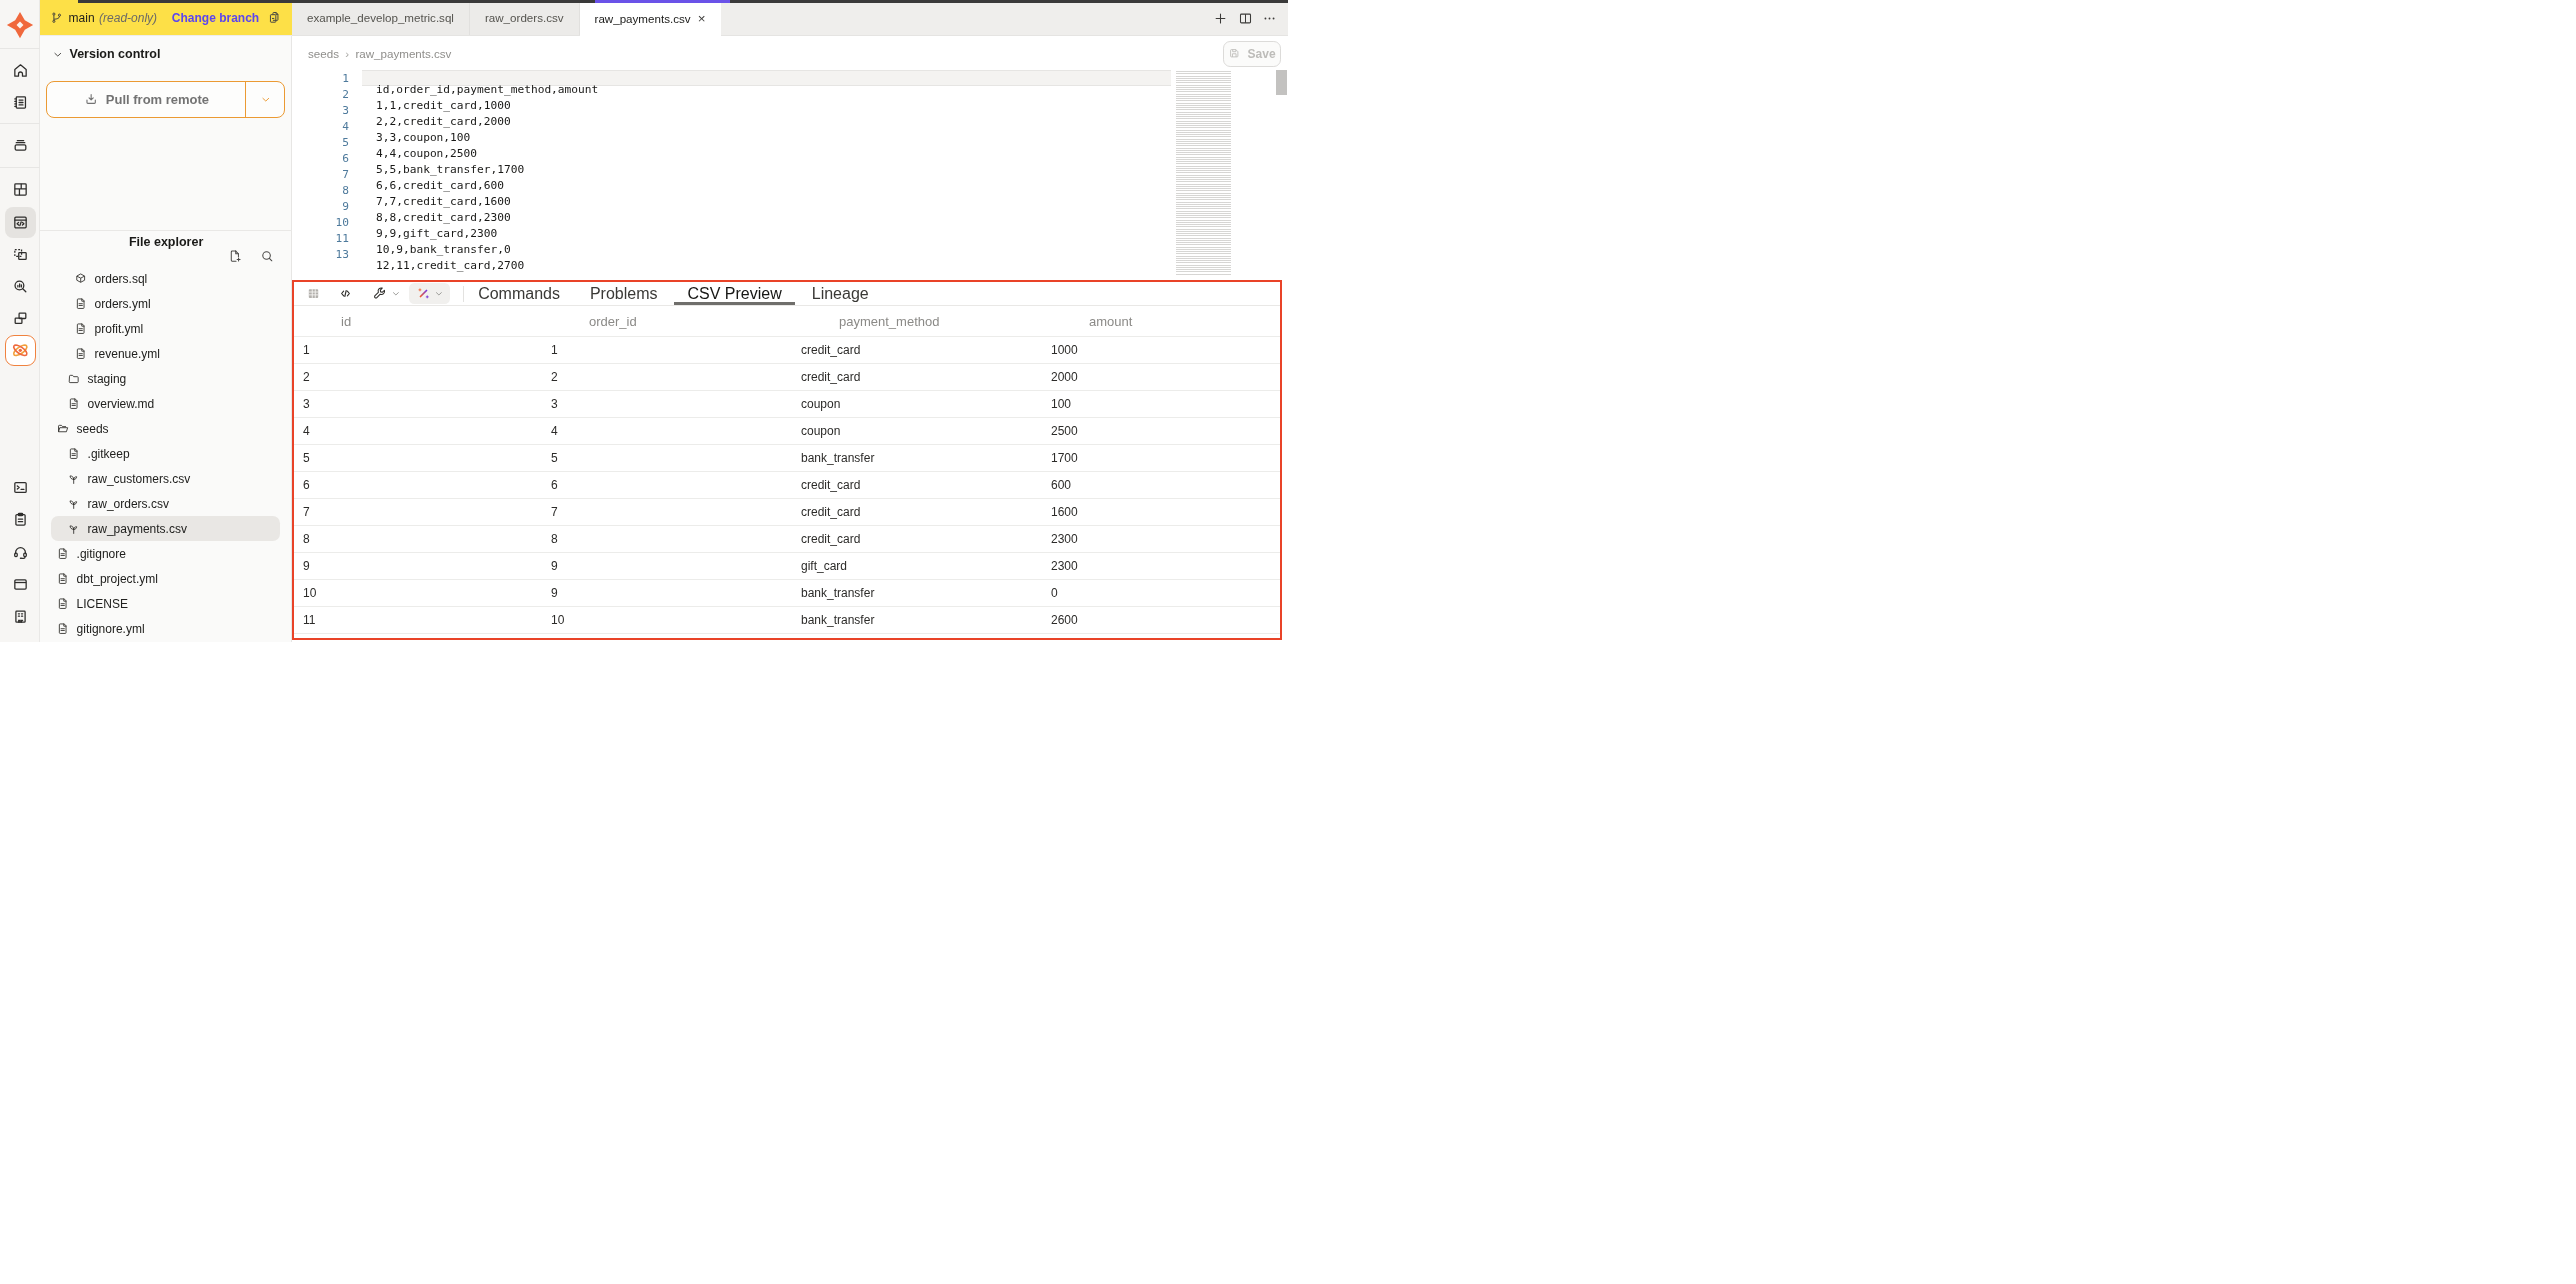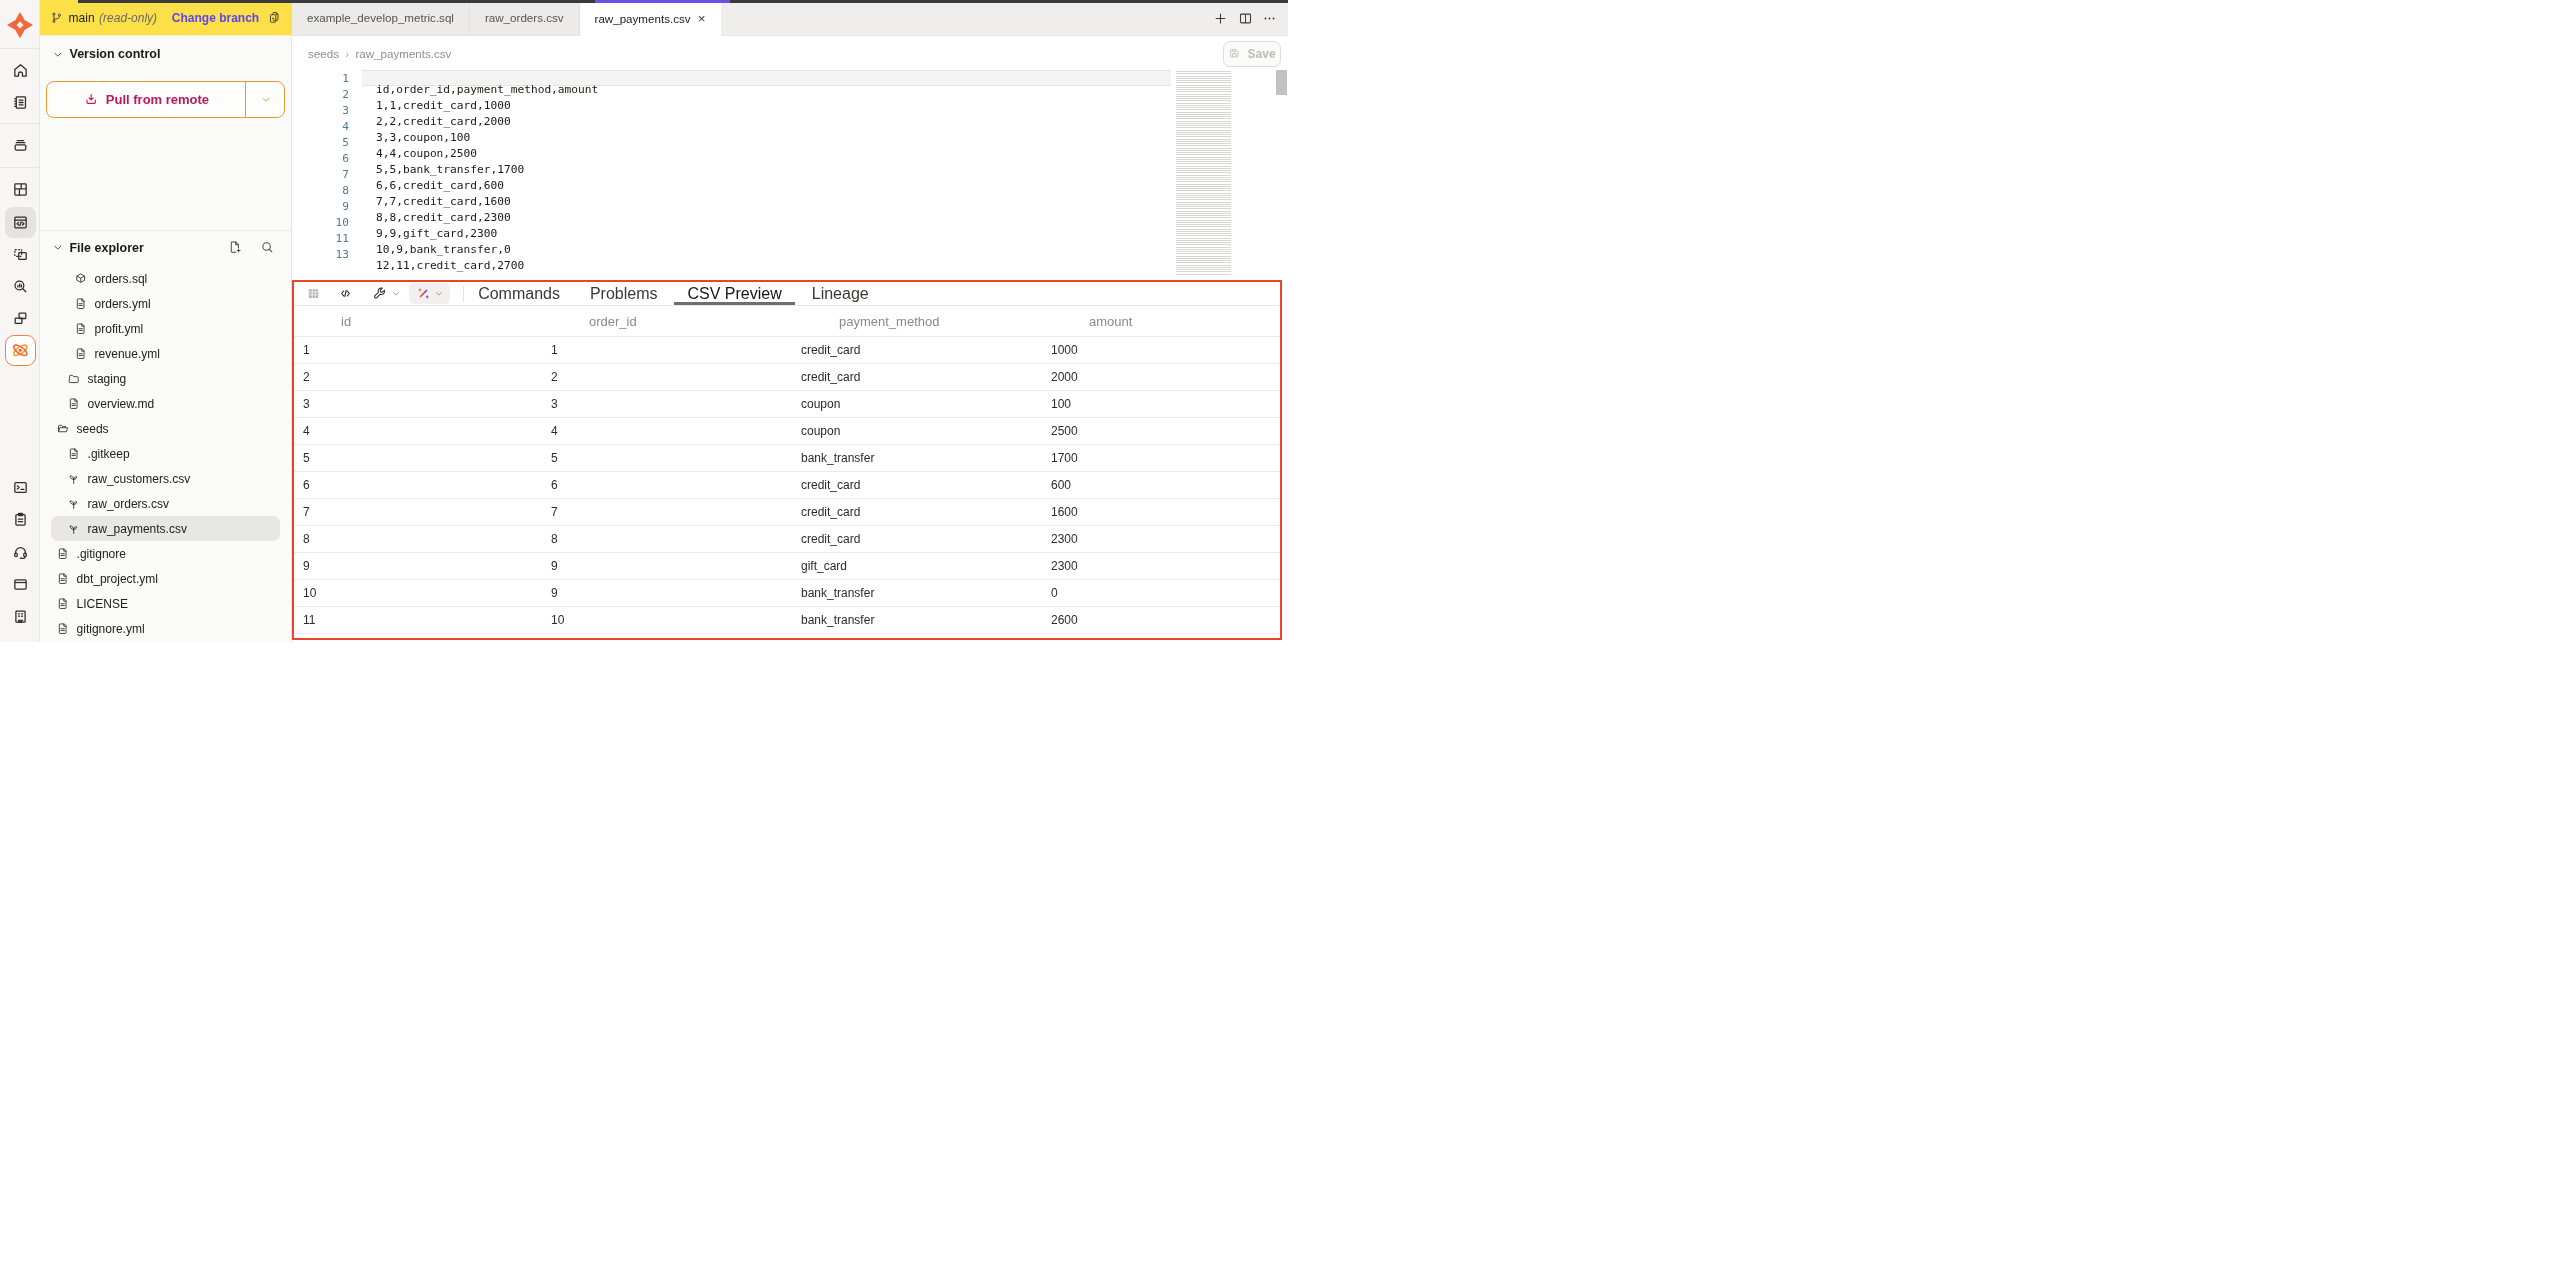--- a/index.html
+++ b/index.html
@@ -30,27 +30,27 @@
   .branch-action { font-size:12px; font-weight:700; color:#5b45f0; margin-left:auto; cursor:pointer; }
   .branch-copy { width:15px; height:15px; color:#47464
 
 4; margin-left:8px; cursor:pointer; }
   .branch-copy svg { width:15px; height:15px; color:#474643; }
 
   .section-head { display:flex; align-items:center; font-size:12.5px; font-weight:700; color:#1a1a18; }
   .section-head svg { width:11.6px; height:11.6px; color:#4a4947; margin-right:6.3px; }
   .vc-head { position:absolute; left:11.6px; top:47px;align-items:flex-end; }
   .pull-btn { position:absolute; left:6.3px; top:81px; width:239px; height:37px; border:1.3px solid #eb9a33; border-radius:8px; background:#fdfdfc; display:flex; align-items:center; cursor:pointer; }
-  .pull-main { flex:1; display:flex; align-items:center; justify-content:center; gap:8px; color:#be185d; font-size:13px; font-weight:700; height:100%; }
+  .pull-main { flex:1; display:flex; align-items:center; justify-content:center; gap:8px; color:#737373; font-size:13px; font-weight:700; height:100%; }
   .pull-main svg { width:14.3px; height:14.3px; }
   .pull-split { width:39px; height:100%; border-left:1.3px solid #eb9a33; display:flex; align-items:center; justify-content:center; color:#eb9a33; }
   .pull-split svg { width:11.6px; height:11.6px; }
 
   .fe-sep { position:absolute; left:0; top:230px; width:252px; height:0.9px; background:#e9e8e6; }
-  .fe-head { position:absolute; left:11.6px; top:235px; width:229px; height:25px; }
+  .fe-head { position:absolute; left:11.6px; top:235px; width:229px; height:25px;flex-direction:column; }
   .fe-actions { margin-left:auto; display:flex; gap:11.6px; color:#3d3c3a; }
   .fe-actions svg { width:14.3px; height:14.3px; cursor:pointer; }
 
   .file-list { position:absolute; left:0; top:266px; width:252px; }
   .file-row { position:relative; height:25px; display:flex; align-items:center; font-size:12px; color:#21211f; cursor:pointer; }
   .file-row .hlbg { position:absolute; left:10.7px; right:11.6px; top:0; bottom:0; background:#e9e7e4; border-radius:7.2px; }
   .file-row svg { width:13.4px; height:13.4px; color:#34332f; flex:0 0 auto; margin-right:7.2px; position:relative; }
   .file-row span { position:relative; }
   .lvl1 { padding-left:16px; } .lvl2 { padding-left:27px; } .lvl3 { padding-left:34px; }
 

